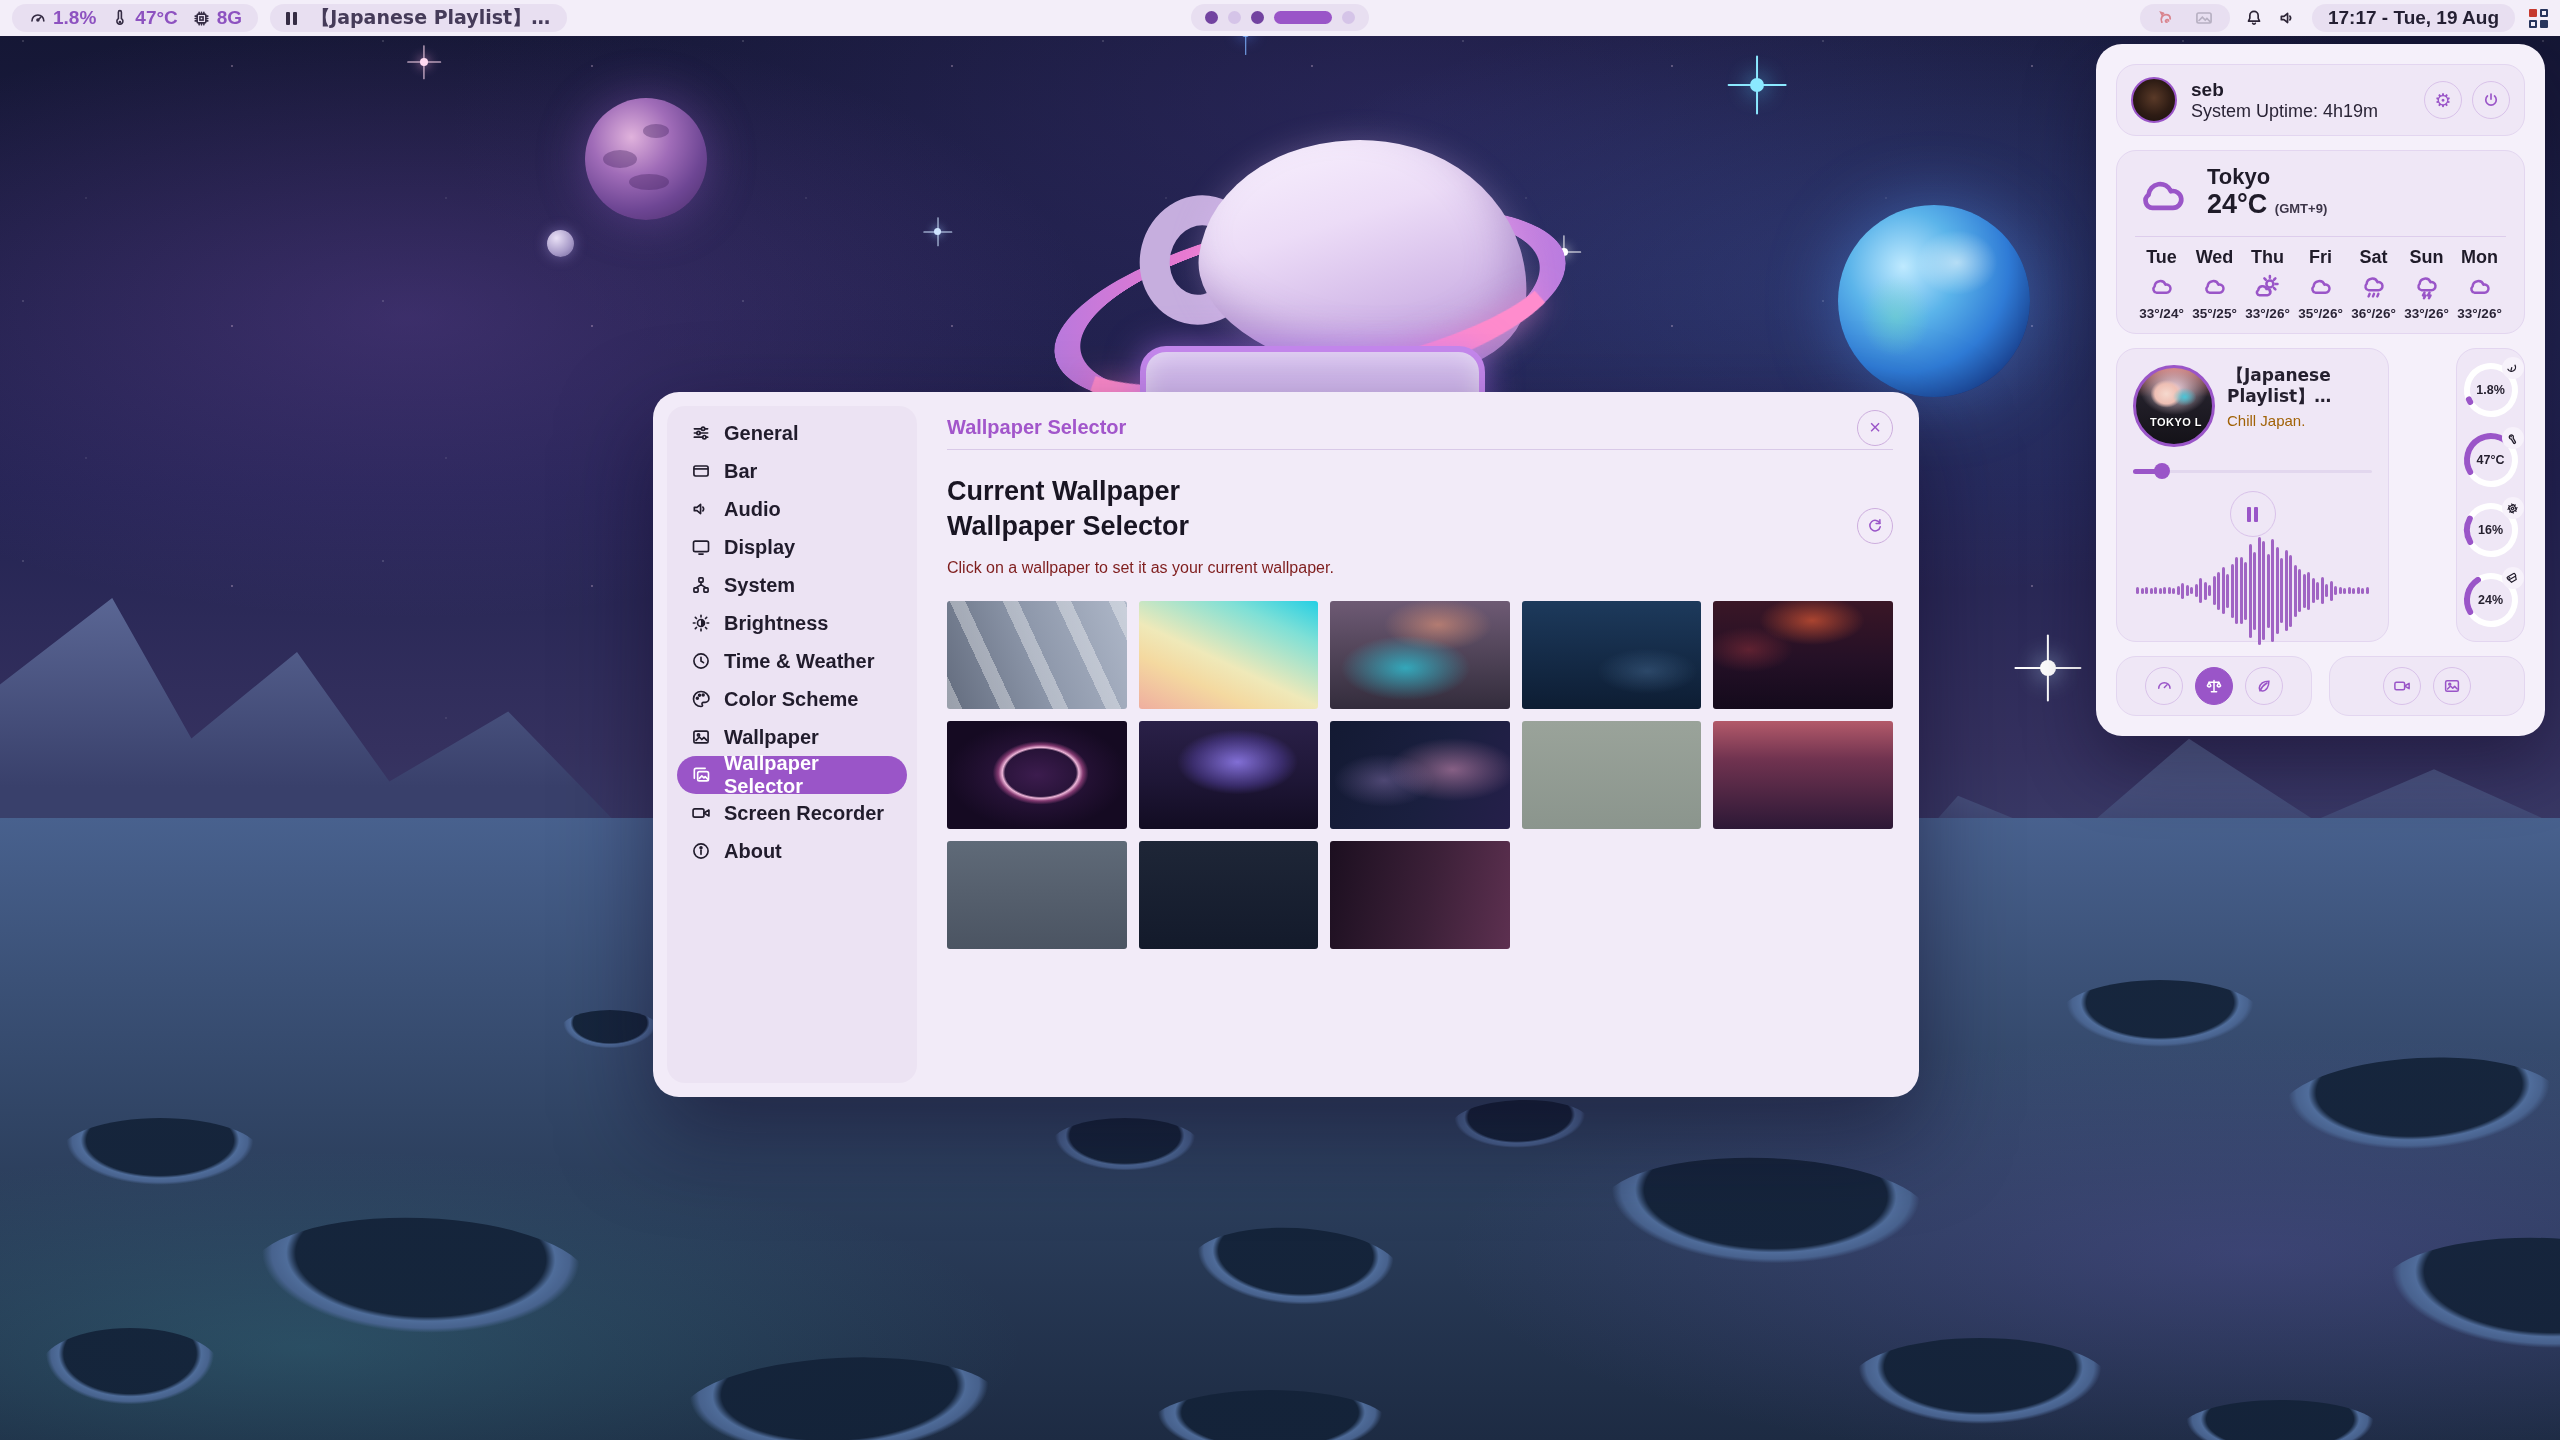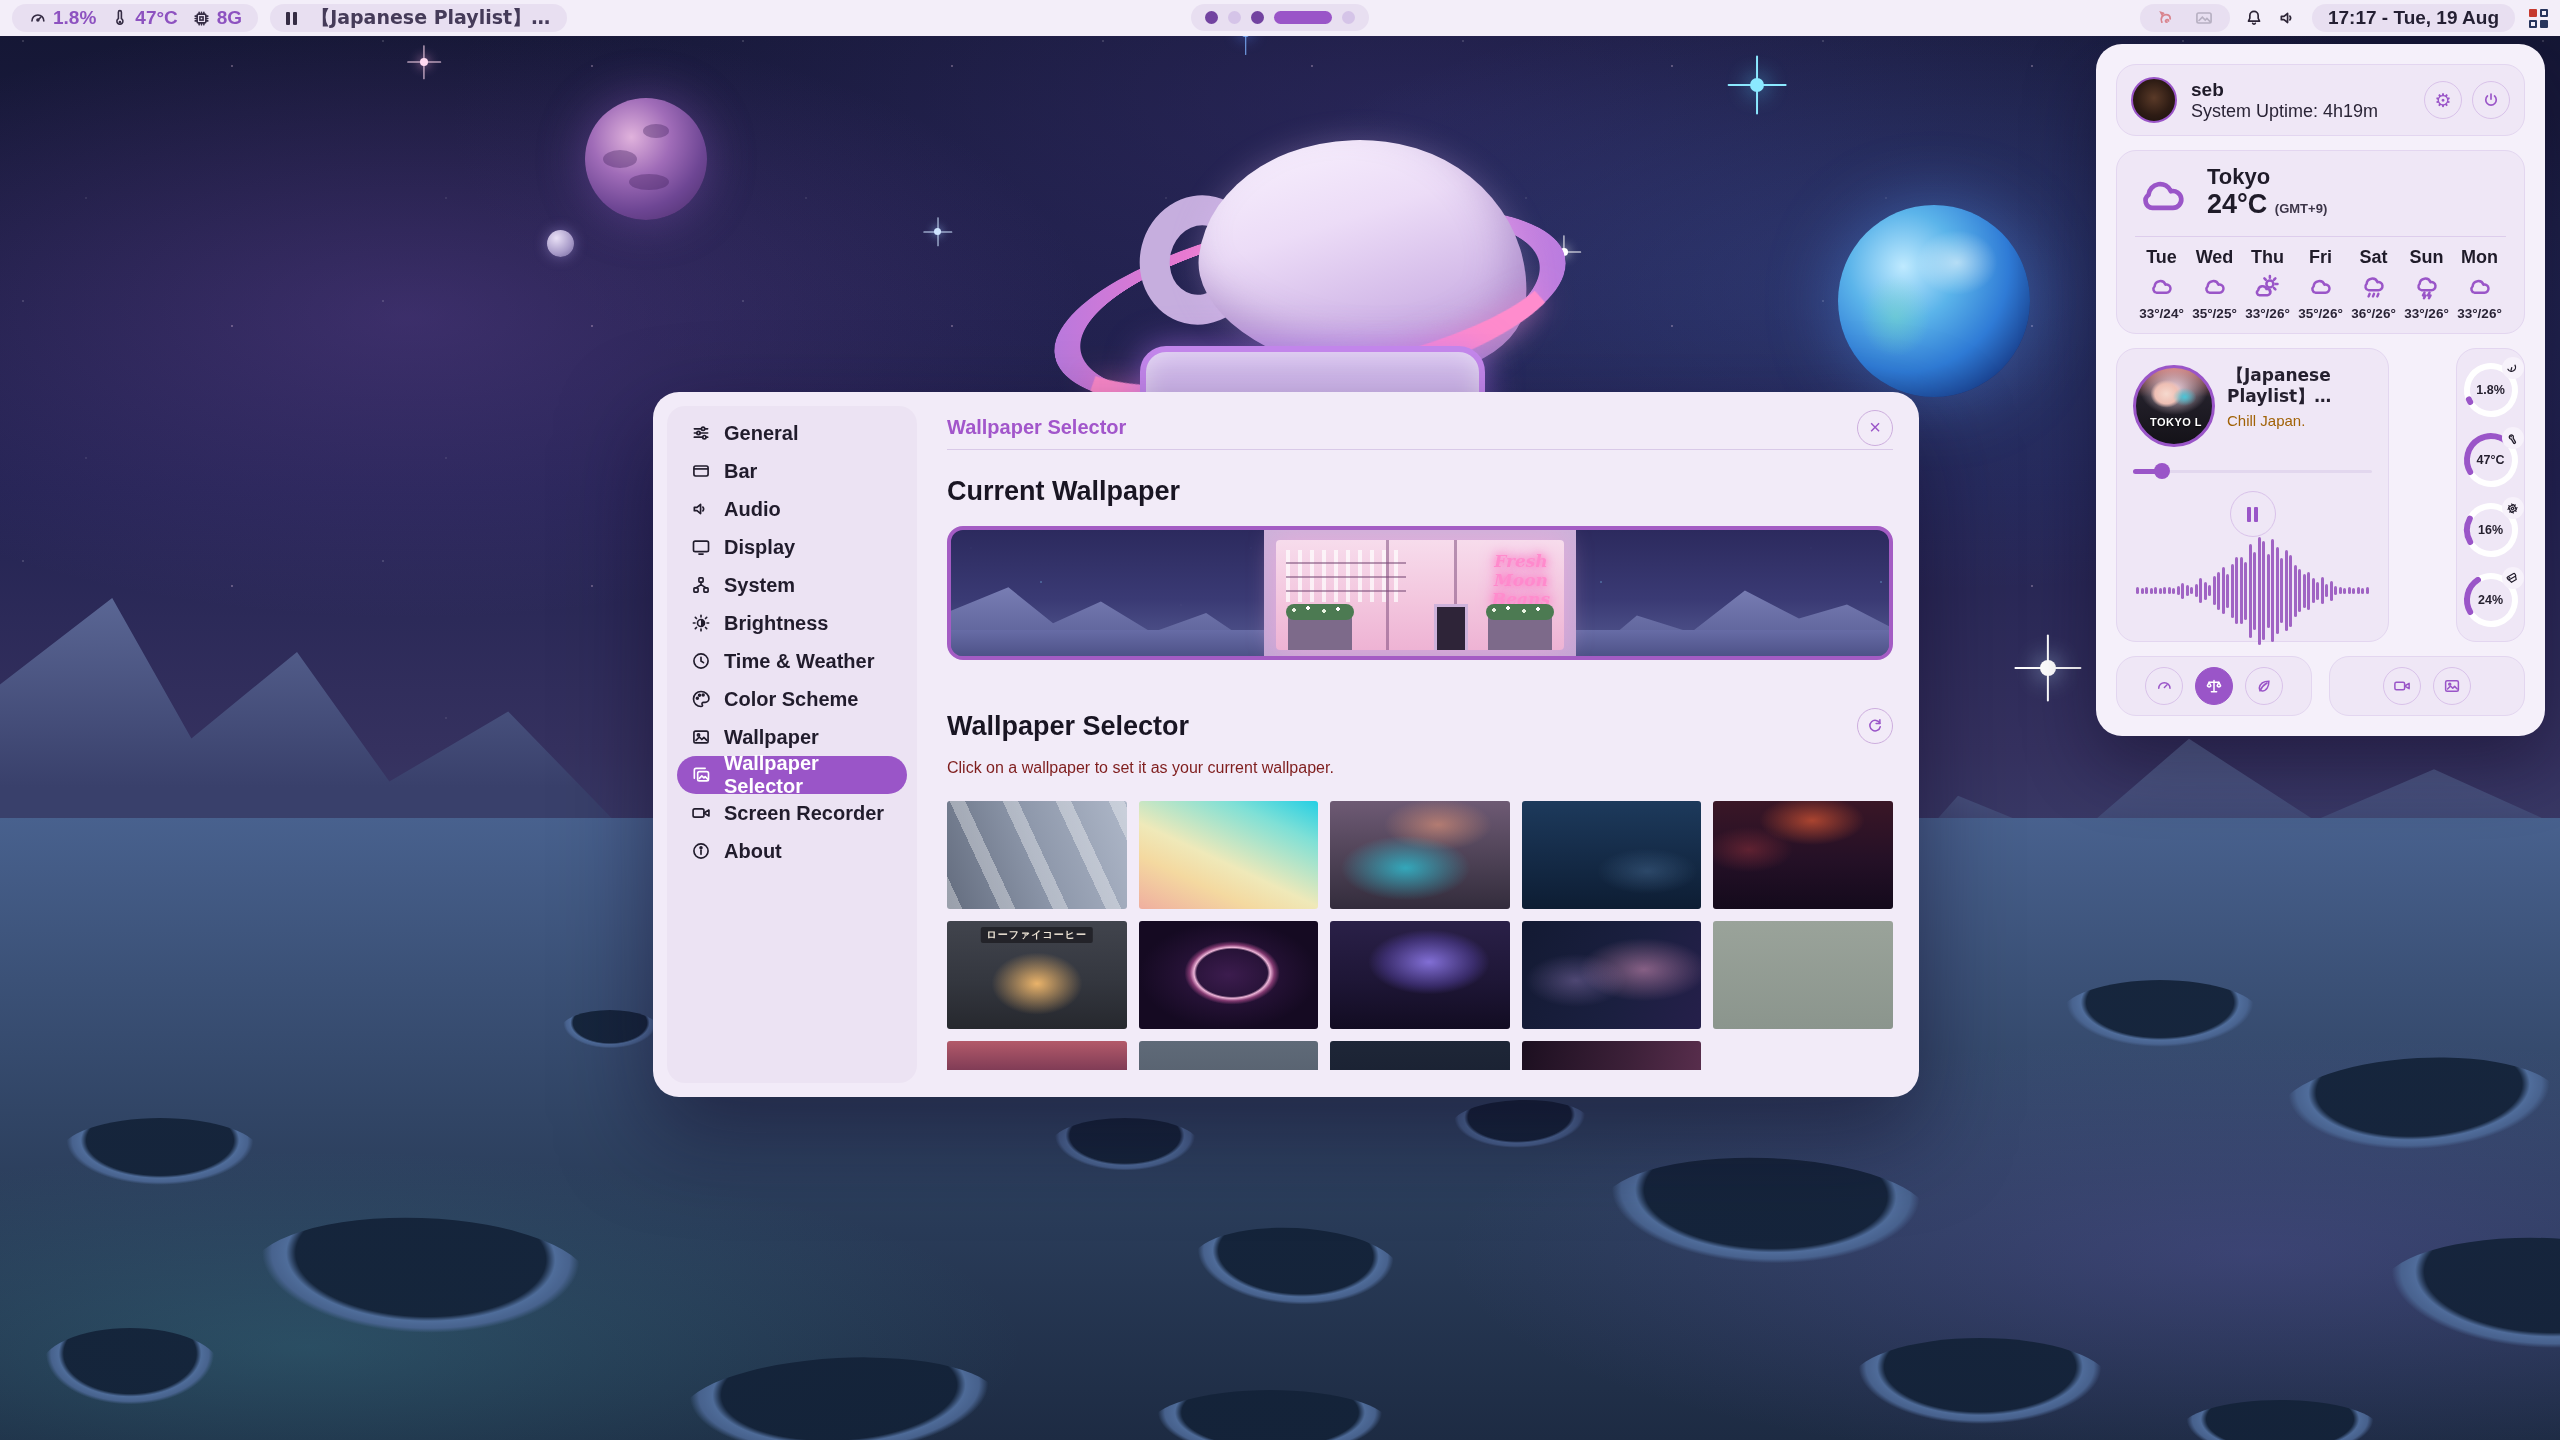--- a/index.html
+++ b/index.html
@@ -466,62 +466,38 @@
     <div class="win-head">
       <span class="win-title">Wallpaper Selector</span>
       <span class="circ-btn">
           <span class="close-x">×</span>
         </span>
     </div>
 
     <div class="win-scroll">
       <div class="h2">Current Wallpaper</div>
 
-      <div class="banner">
-        <div class="bstars"></div>
-        <div class="bmount l"></div>
-        <div class="bmount r"></div>
-        <div class="bground"></div>
-        <div class="cafe">
-          <div class="cafe-glass">
-            <div class="shelf"></div>
-            <div class="door d2"></div>
-            <div class="door d3"></div>
-            <div class="neon">
-              <div>Fresh</div>
-              <div>Moon</div>
-              <div>Beans</div>
-            </div>
-            <div class="planter pl"></div>
-            <div class="planter pr"></div>
-            <div class="menuboard"></div>
-          </div>
-        </div>
-      </div>
 
       <div class="sect-row">
         <div class="h2">Wallpaper Selector</div>
         <span class="circ-btn" style="margin-left:auto">
           <svg width="18" height="18" viewBox="0 0 24 24" fill="none" stroke="currentColor" stroke-width="2" stroke-linecap="round" stroke-linejoin="round">
               <path d="M18.5 8.5A7 7 0 1 0 19 13"></path>
               <path d="M18.5 3.5v5h-5"></path>
             </svg>
         </span>
       </div>
       <div class="subtitle">Click on a wallpaper to set it as your current wallpaper.</div>
 
       <div class="grid">
         <div class="thumb" style="background:repeating-linear-gradient(65deg,rgba(255,255,255,.35) 0 14px,rgba(255,255,255,0) 14px 48px),linear-gradient(250deg,#aeb7c8 0%,#8d97aa 50%,#636c7e 100%)"></div>
         <div class="thumb" style="background:linear-gradient(205deg,#25cfe4 0%,#7fe0d6 22%,#efe9b9 55%,#f4d9a0 72%,#efae9f 100%)"></div>
         <div class="thumb" style="background:radial-gradient(60% 50% at 42% 62%,rgba(46,194,213,.8),rgba(46,194,213,0) 60%),radial-gradient(50% 40% at 60% 22%,rgba(214,142,118,.7),rgba(214,142,118,0) 60%),linear-gradient(180deg,#6e5a74 0%,#4a3f52 60%,#332c3c 100%)"></div>
         <div class="thumb" style="background:radial-gradient(40% 30% at 70% 65%,rgba(120,170,220,.25),transparent 70%),linear-gradient(180deg,#1d3a5c 0%,#142a46 55%,#0d1d33 100%)"></div>
         <div class="thumb" style="background:radial-gradient(45% 35% at 55% 18%,rgba(200,80,50,.8),transparent 65%),radial-gradient(35% 30% at 20% 45%,rgba(150,50,60,.5),transparent 70%),linear-gradient(180deg,#3a1626 0%,#241026 55%,#140a1c 100%)"></div>
-        <div class="thumb" style="background:radial-gradient(42% 48% at 50% 58%,rgba(244,186,108,.95),rgba(244,186,108,0) 60%),linear-gradient(180deg,#41444d 0%,#34373f 55%,#26282e 100%)">
-            <span class="thumb-label lab-sign">ローファイコーヒー</span>
-          </div>
         <div class="thumb" style="background:radial-gradient(38% 42% at 52% 48%,rgba(0,0,0,0) 52%,rgba(248,190,225,.95) 56%,rgba(206,90,160,.55) 62%,rgba(206,90,160,0) 70%),radial-gradient(closest-side at 50% 50%,#3c1c4e 0%,#241134 55%,#150a22 100%)"></div>
         <div class="thumb" style="background:radial-gradient(45% 40% at 55% 38%,rgba(140,120,230,.9),rgba(90,70,170,.45) 55%,transparent 75%),linear-gradient(180deg,#2a2048 0%,#1e1636 55%,#120c22 100%)"></div>
         <div class="thumb" style="background:radial-gradient(55% 45% at 68% 45%,rgba(240,160,200,.5),transparent 65%),radial-gradient(40% 35% at 30% 55%,rgba(180,150,220,.35),transparent 70%),linear-gradient(115deg,#131a33 0%,#1a1f3f 55%,#251f4a 100%)"></div>
         <div class="thumb" style="background:linear-gradient(180deg,#9aa39a 0%,#8b958d 100%)"></div>
         <div class="thumb" style="background:linear-gradient(180deg,#b35a6a 0%,#713350 35%,#2c1836 100%)"></div>
         <div class="thumb" style="background:linear-gradient(180deg,#5f6a78 0%,#4b5462 100%)"></div>
         <div class="thumb" style="background:linear-gradient(180deg,#1e2637 0%,#131a2b 100%)"></div>
         <div class="thumb" style="background:linear-gradient(100deg,#1c0f20 0%,#3c2038 55%,#5d3050 100%)"></div>
       </div>
     </div>

